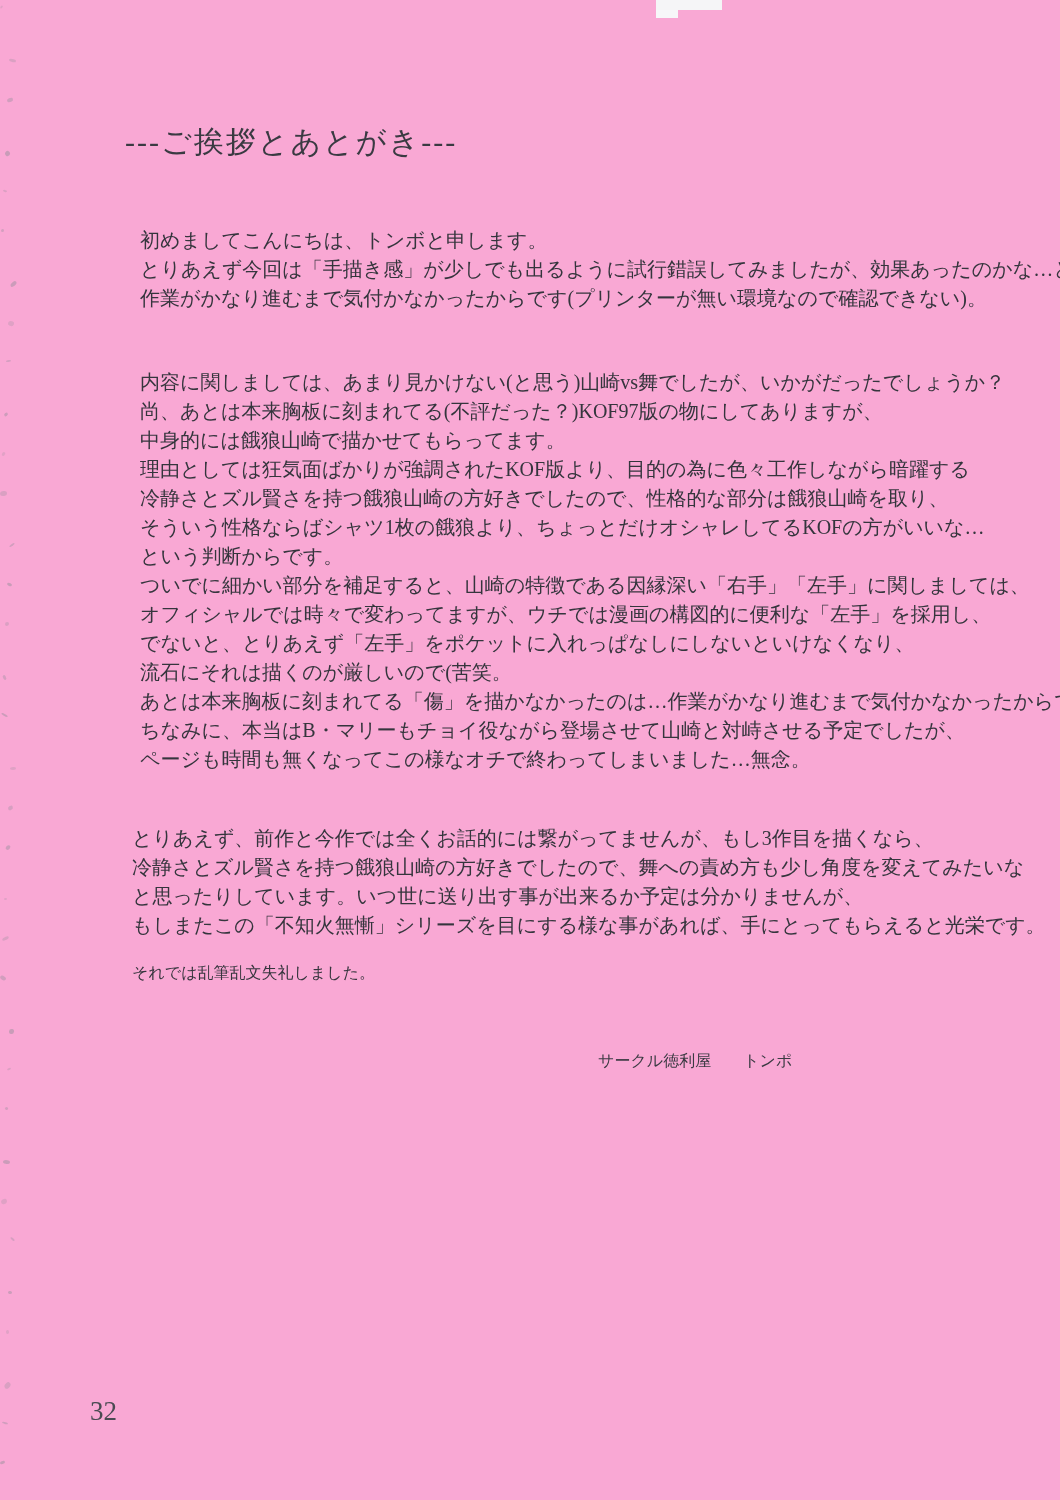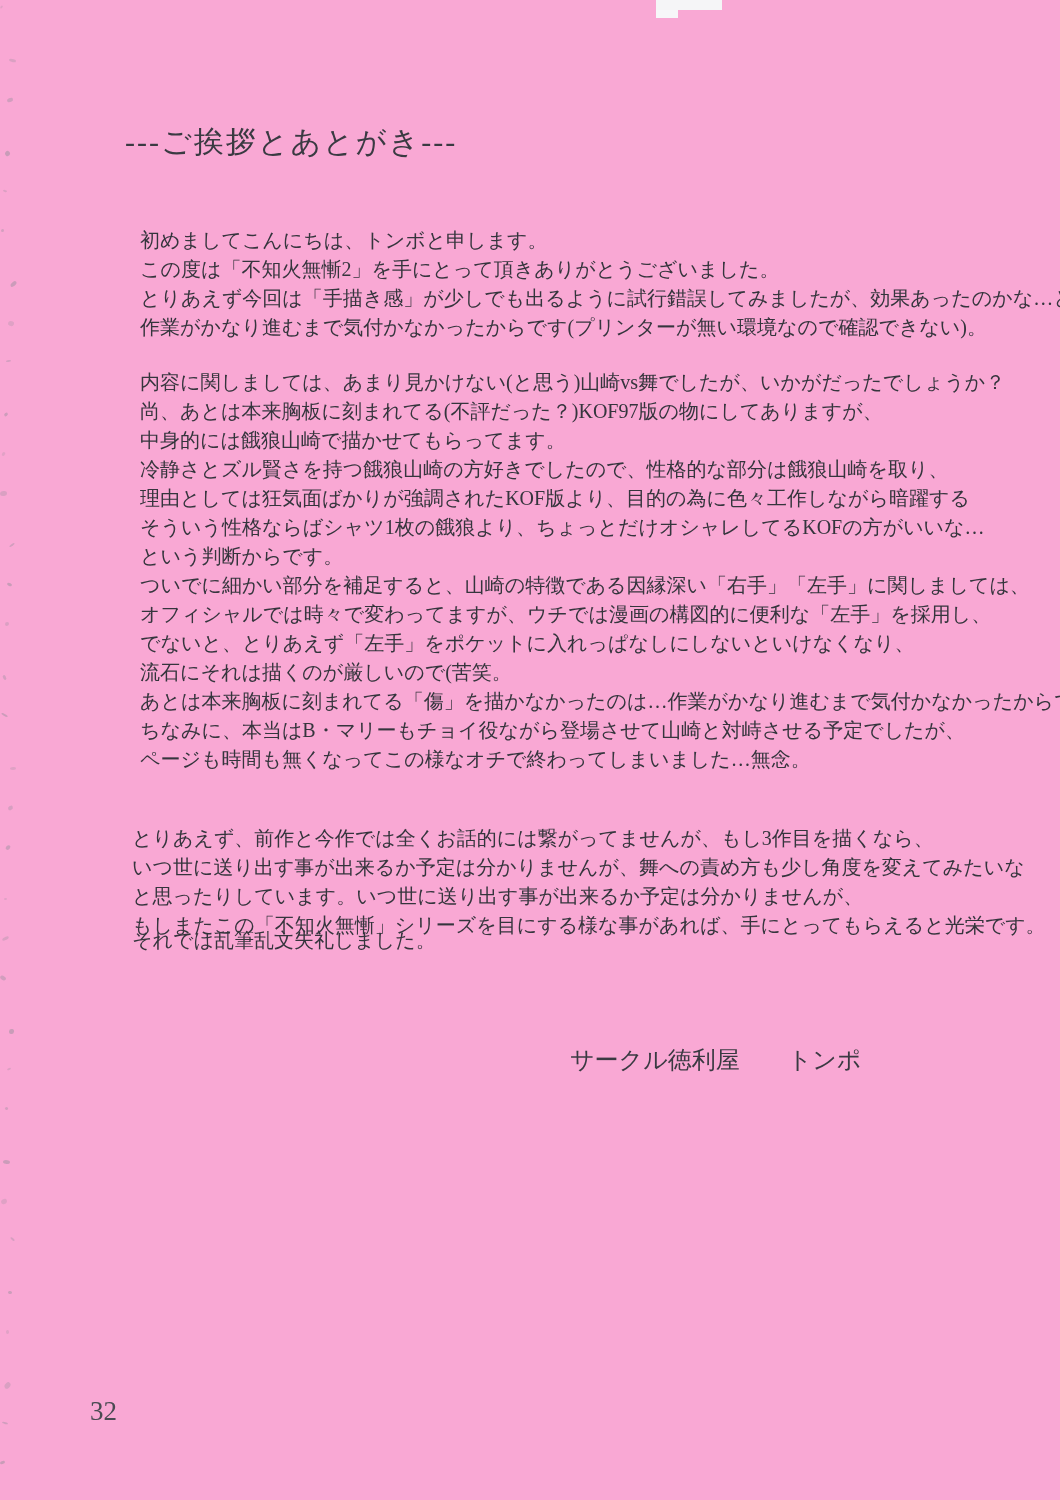--- a/index.html
+++ b/index.html
@@ -33,30 +33,30 @@
     letter-spacing: 0px;
     color: #35353d;
   }
   .para .line { white-space: nowrap; }
   .p1 { top: 226px; }
   .p2 { top: 368px; }
   .p3 { top: 824px; left: 132px; }
   .closing {
     position: absolute;
     left: 132px;
-    top: 926px;
-    font-size: 20px;
+    top: 958px;
+    font-size: 16px;
     line-height: 29px;
     white-space: nowrap;
   }
   .signature {
     position: absolute;
-    left: 570px;
+    left: 598px;
     top: 1046px;
-    font-size: 24px;
+    font-size: 16px;
     line-height: 29px;
     white-space: nowrap;
     color: #3a3a42;
   }
   .pagenum {
     position: absolute;
     left: 90px;
     top: 1396px;
     font-size: 27px;
     color: #4b4b53;
@@ -118,45 +118,44 @@
       <div class="speck" style="left: 6px; top: 1330px; width: 3px; height: 4px; opacity: 0.22; transform: rotate(-15deg);"></div>
       <div class="speck" style="left: 4px; top: 1383px; width: 7px; height: 5px; opacity: 0.29; transform: rotate(-44deg);"></div>
       <div class="speck" style="left: 2px; top: 1422px; width: 6px; height: 2px; opacity: 0.37; transform: rotate(17deg);"></div>
       <div class="speck" style="left: 0px; top: 1461px; width: 5px; height: 3px; opacity: 0.45; transform: rotate(-12deg);"></div>
     </div>
 
   <h1 class="title">---ご挨拶とあとがき---</h1>
 
   <div class="para p1">
     <div class="line">初めましてこんにちは、トンボと申します。</div>
-    <div class="line">この度は「不知火無慚2」を手にとって頂きありがとうございました。</div>
     <div class="line">とりあえず今回は「手描き感」が少しでも出るように試行錯誤してみましたが、効果あったのかな…と、</div>
     <div class="line">作業がかなり進むまで気付かなかったからです(プリンターが無い環境なので確認できない)。</div>
   </div>
 
   <div class="para p2">
     <div class="line">内容に関しましては、あまり見かけない(と思う)山崎vs舞でしたが、いかがだったでしょうか？</div>
     <div class="line">尚、あとは本来胸板に刻まれてる(不評だった？)KOF97版の物にしてありますが、</div>
     <div class="line">中身的には餓狼山崎で描かせてもらってます。</div>
+    <div class="line">理由としては狂気面ばかりが強調されたKOF版より、目的の為に色々工作しながら暗躍する</div>
     <div class="line">冷静さとズル賢さを持つ餓狼山崎の方好きでしたので、性格的な部分は餓狼山崎を取り、</div>
-    <div class="line">理由としては狂気面ばかりが強調されたKOF版より、目的の為に色々工作しながら暗躍する</div>
     <div class="line">そういう性格ならばシャツ1枚の餓狼より、ちょっとだけオシャレしてるKOFの方がいいな…</div>
     <div class="line">という判断からです。</div>
     <div class="line">ついでに細かい部分を補足すると、山崎の特徴である因縁深い「右手」「左手」に関しましては、</div>
     <div class="line">オフィシャルでは時々で変わってますが、ウチでは漫画の構図的に便利な「左手」を採用し、</div>
     <div class="line">でないと、とりあえず「左手」をポケットに入れっぱなしにしないといけなくなり、</div>
     <div class="line">流石にそれは描くのが厳しいので(苦笑。</div>
     <div class="line">あとは本来胸板に刻まれてる「傷」を描かなかったのは…作業がかなり進むまで気付かなかったからです。</div>
     <div class="line">ちなみに、本当はB・マリーもチョイ役ながら登場させて山崎と対峙させる予定でしたが、</div>
     <div class="line">ページも時間も無くなってこの様なオチで終わってしまいました…無念。</div>
   </div>
 
   <div class="para p3">
     <div class="line">とりあえず、前作と今作では全くお話的には繋がってませんが、もし3作目を描くなら、</div>
-    <div class="line">いつ世に送り出す事が出来るか予定は分かりませんが、舞への責め方も少し角度を変えてみたいな</div>
+    <div class="line">冷静さとズル賢さを持つ餓狼山崎の方好きでしたので、舞への責め方も少し角度を変えてみたいな</div>
     <div class="line">と思ったりしています。いつ世に送り出す事が出来るか予定は分かりませんが、</div>
     <div class="line">もしまたこの「不知火無慚」シリーズを目にする様な事があれば、手にとってもらえると光栄です。</div>
   </div>
 
   <div class="closing">それでは乱筆乱文失礼しました。</div>
 
   <div class="signature">サークル徳利屋　　トンポ</div>
 
   <div class="pagenum">32</div>
 

